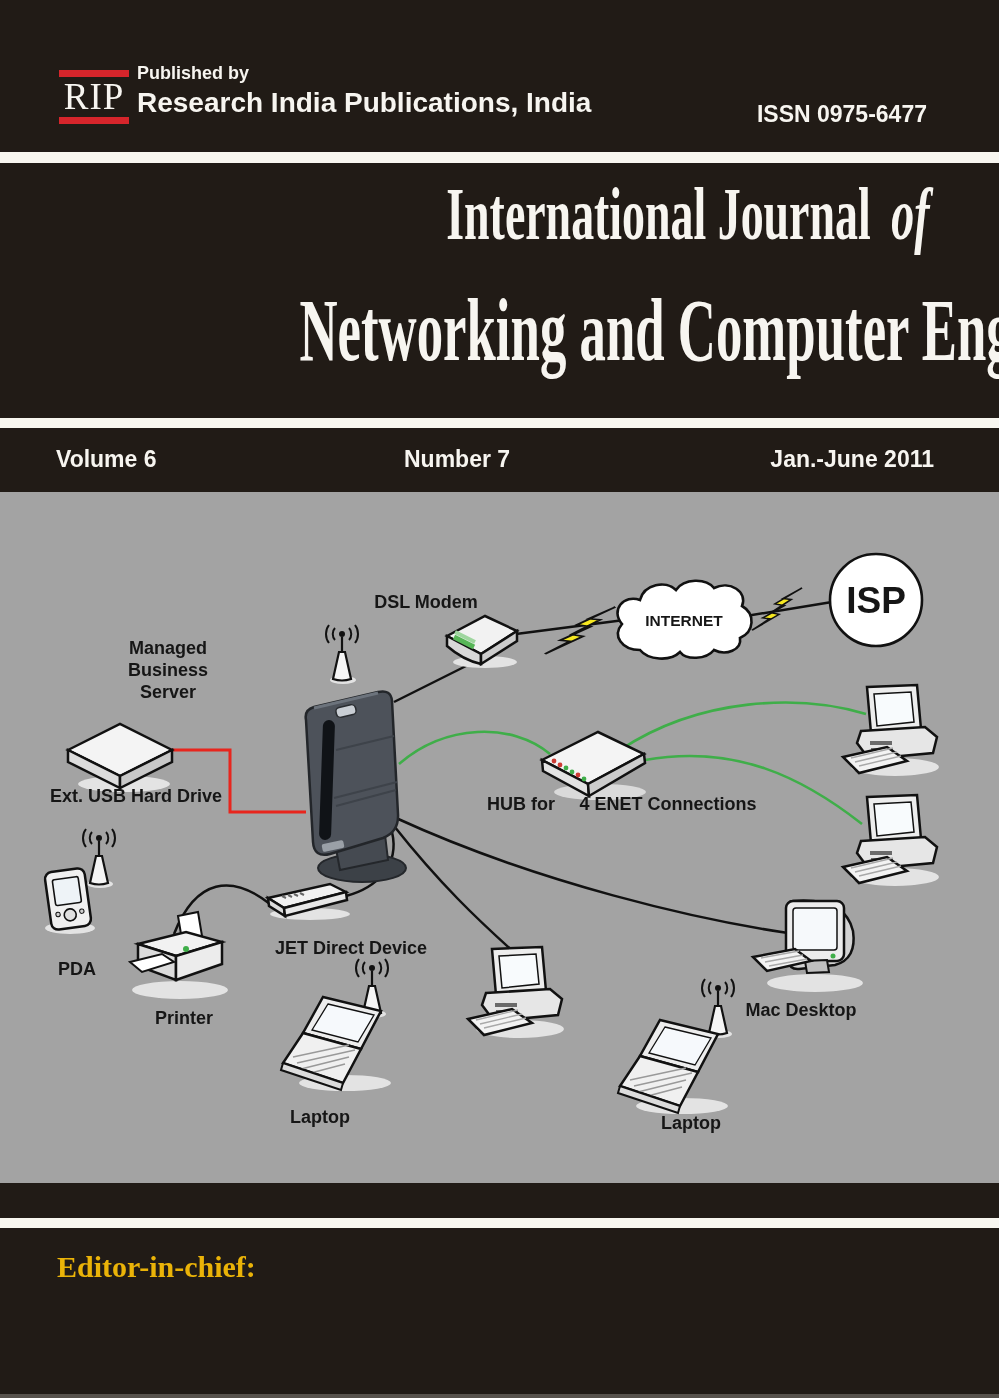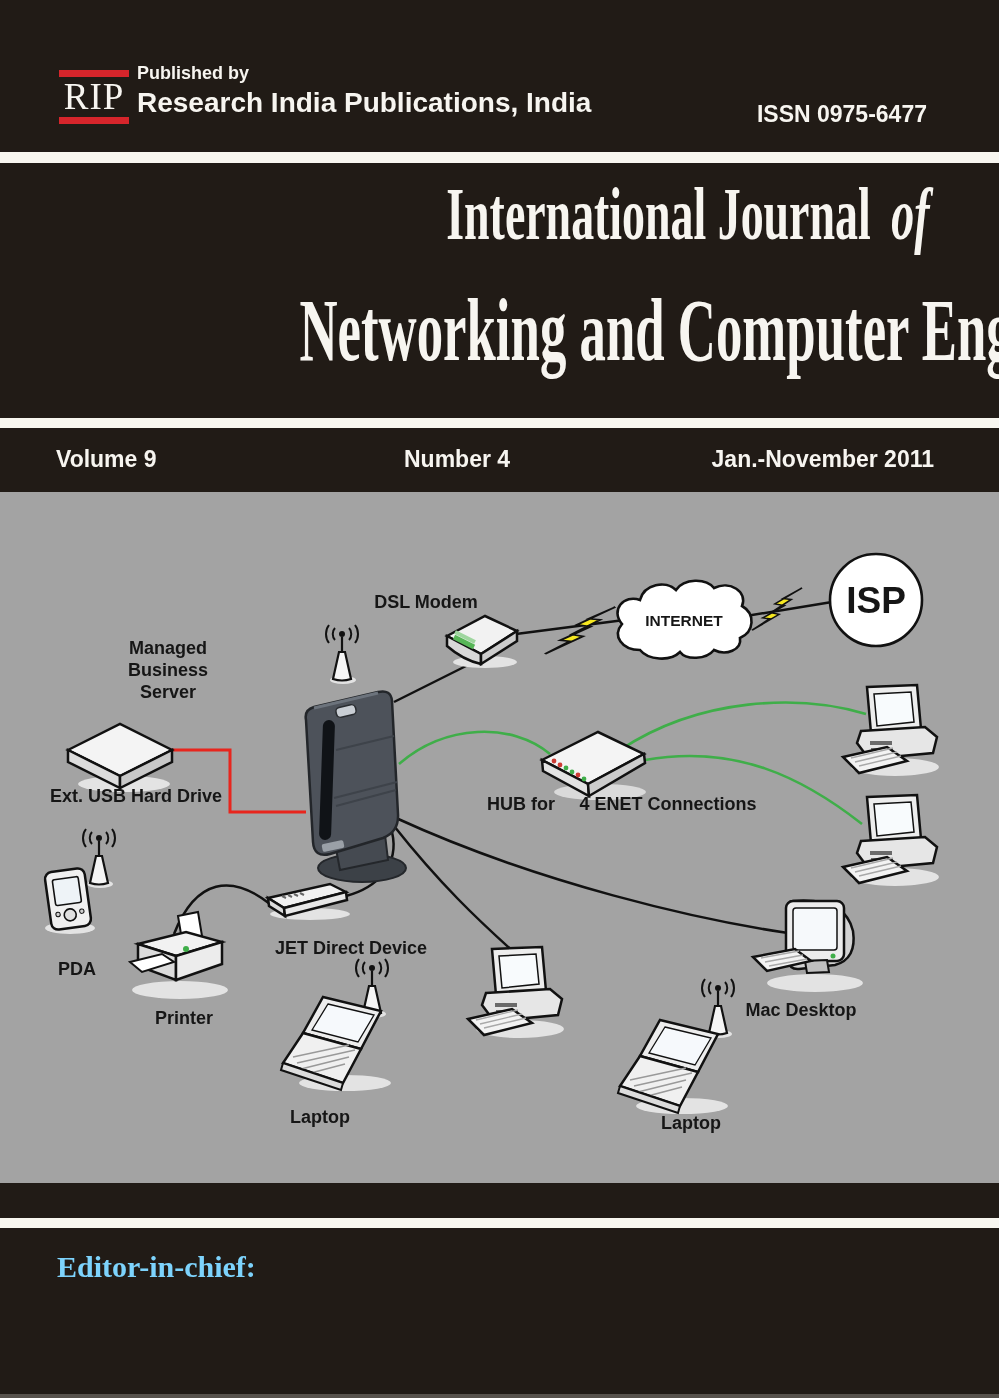--- a/index.html
+++ b/index.html
@@ -40,21 +40,21 @@
   .num{left:404px;}
   .per{right:65px;}
 
   
   .diagram{left:0;top:492px;width:999px;height:691px;background:#a3a3a3;}
   svg text{font-family:"Liberation Sans",sans-serif;font-weight:bold;fill:#161616;}
 
   
   .band2{left:0;top:1183px;width:999px;height:35px;}
   .stripe3{left:0;top:1218px;width:999px;height:10px;}
-  .footer{left:0;top:1228px;width:999px;height:170px;color:#7dd3fc;
+  .footer{left:0;top:1228px;width:999px;height:170px;color:#eab308;
           font-family:"Liberation Serif",serif;font-weight:bold;font-size:30px;}
   .ed-role{position:absolute;left:57px;top:22px;}
   .ed-name{position:absolute;left:57px;top:82px;}
   .bottomline{left:0;top:1394px;width:999px;height:4px;background:#57524c;}
 </style>
 </head>
 <body>
 
 <div class="page">
 
@@ -78,23 +78,23 @@
       <span class="squeeze"><span>International Journal</span> &nbsp;<span class="ital">of</span></span>
     </div>
     <div class="t2">
       <span class="squeeze">Networking and Computer Engineering</span>
     </div>
   </div>
 
   <div class="abs stripe stripe2"></div>
 
   <div class="abs dark issuebar">
-    <span class="vol">Volume 9</span>
-    <span class="num">Number 4</span>
-    <span class="per">Jan.-November 2011</span>
+    <span class="vol">Volume 6</span>
+    <span class="num">Number 7</span>
+    <span class="per">Jan.-June 2011</span>
   </div>
 
   <div class="abs diagram">
   <svg width="999" height="691" viewBox="0 0 999 691">
     <defs>
       <g id="antenna">
         <ellipse cx="1" cy="2" rx="13" ry="4" fill="#e3e3e3"></ellipse>
         <path d="M -9 1 Q 0 4 9 1 L 3 -26 L -3 -26 Z" fill="#f5f5f5" stroke="#111" stroke-width="2.2"></path>
         <line x1="0" y1="-26" x2="0" y2="-41" stroke="#111" stroke-width="2.2"></line>
         <circle cx="0" cy="-44" r="3" fill="#111"></circle>

